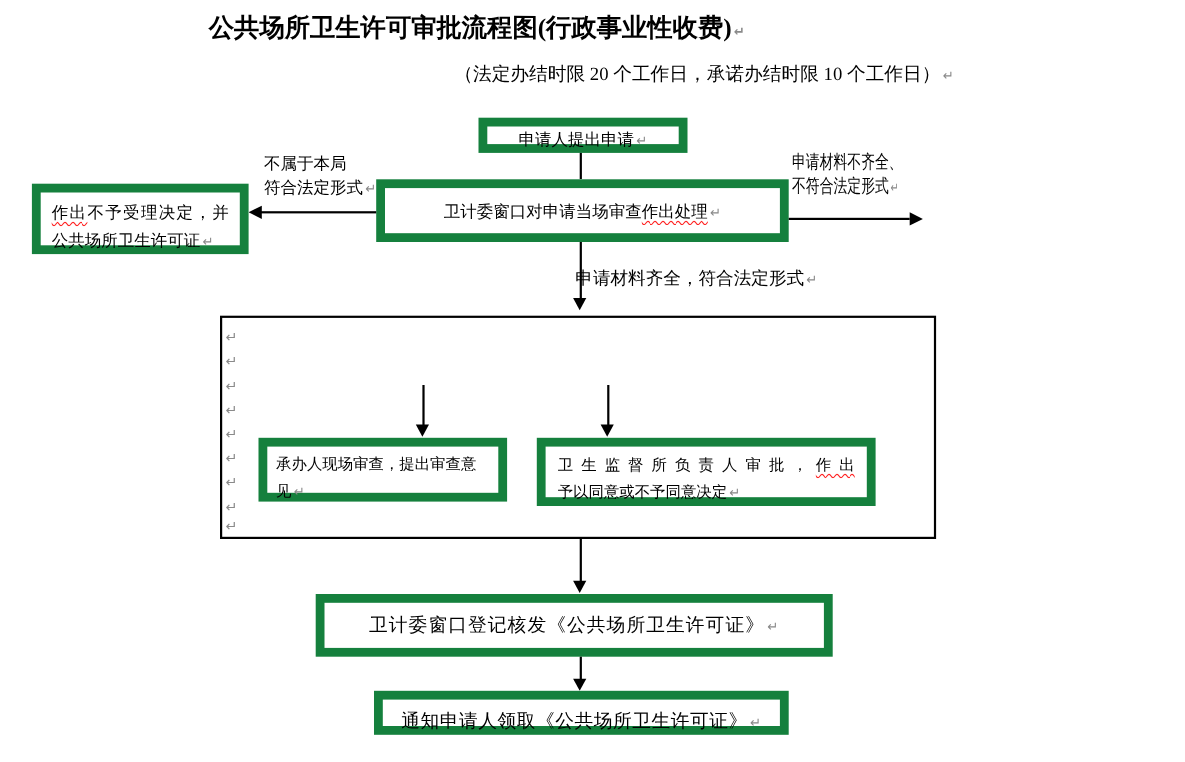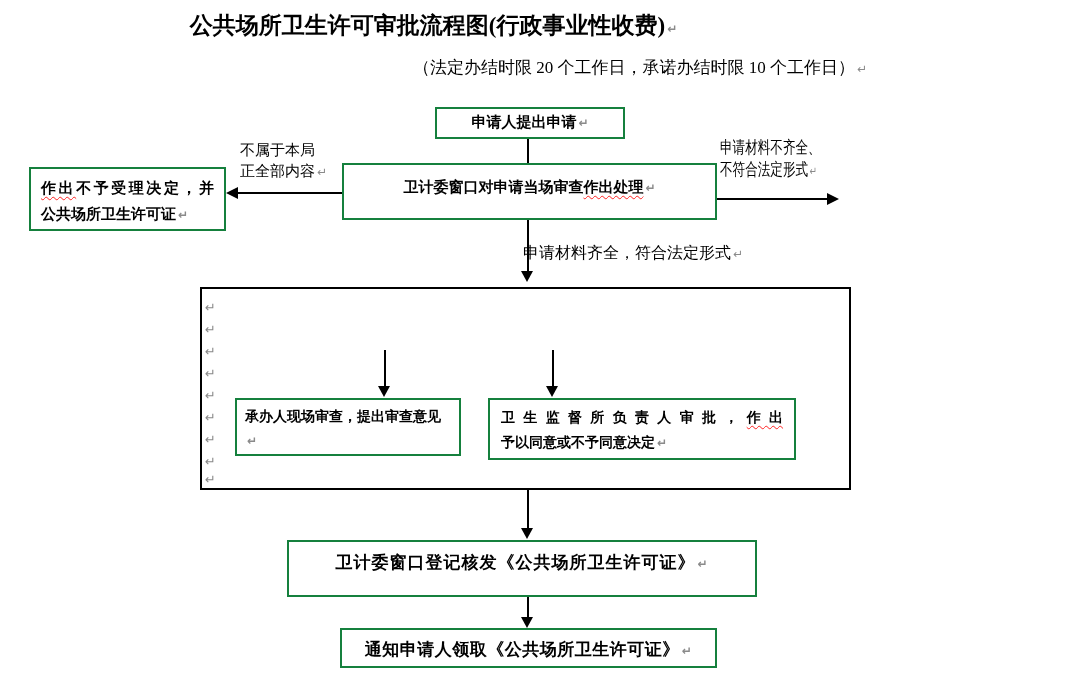--- a/index.html
+++ b/index.html
@@ -2,22 +2,22 @@
 <html><head>
 <meta charset="utf-8">
 <style>
   html,body{margin:0;padding:0;background:#ffffff;}
   #canvas{
     position:relative;width:867px;height:693px;background:#ffffff;overflow:hidden;
     font-family:"Liberation Serif","DejaVu Serif",serif;color:#000;
   }
   .abs{position:absolute;}
   .box{
-    position:absolute;border:2px solid #15803d;background:#fff;box-sizing:border-box;
-    font-size:15px;line-height:24px;font-weight:bold;
+    position:absolute;border:8px solid #15803d;background:#fff;box-sizing:border-box;
+    font-size:15px;line-height:24px;
   }
   .center{text-align:center;}
   .vline{position:absolute;width:2px;background:#000;}
   .hline{position:absolute;height:2px;background:#000;}
   .ah{position:absolute;width:0;height:0;}
   .ah-left{border-top:6px solid transparent;border-bottom:6px solid transparent;border-right:12px solid #000;}
   .ah-right{border-top:6px solid transparent;border-bottom:6px solid transparent;border-left:12px solid #000;}
   .ah-down{border-left:6px solid transparent;border-right:6px solid transparent;border-top:11px solid #000;}
   .pm{color:#8a8a8a;font-size:12px;margin-left:2px;font-family:"DejaVu Sans",sans-serif;}
   .sq{
@@ -78,21 +78,21 @@
   </div>
 
   <div id="conn-apply" class="vline"></div>
 
   <div id="box-window-review" class="box center">
     <span>卫计委窗口对申请当场审查</span><span class="sq">作出处理</span><span class="pm">↵</span>
   </div>
 
   <div id="label-not-jurisdiction" class="abs">
     <div>不属于本局</div>
-    <div><span>正全部内容</span><span class="pm">↵</span></div>
+    <div><span>符合法定形式</span><span class="pm">↵</span></div>
   </div>
 
   <div id="arrow-reject-line" class="hline"></div>
   <div id="arrow-reject-head" class="ah ah-left"></div>
 
   <div id="box-reject" class="box">
     <div class="jline"><span class="sq">作出</span><span>不予受理决定，并</span></div>
     <div><span>公共场所卫生许可证</span><span class="pm">↵</span></div>
   </div>
 

